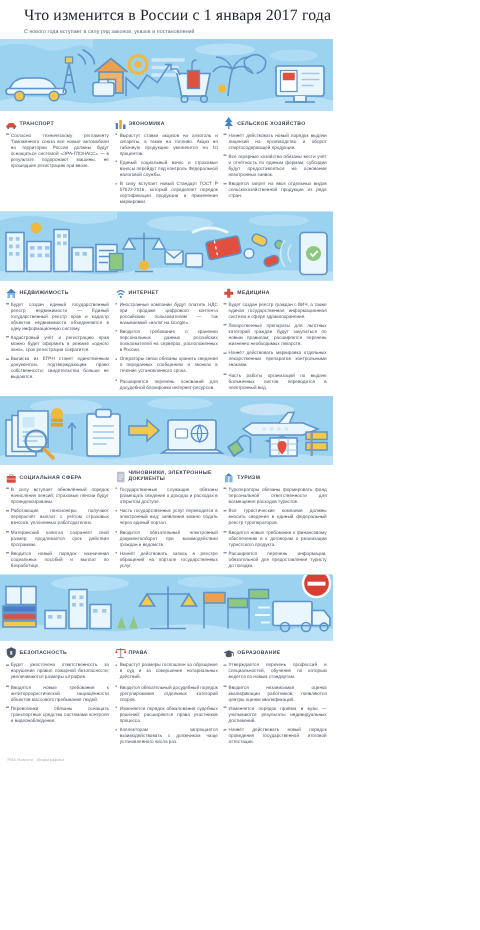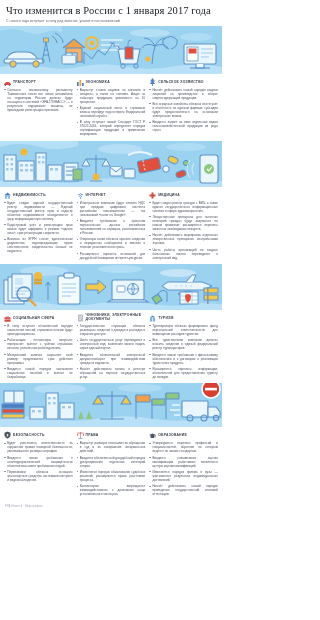--- a/index.html
+++ b/index.html
@@ -7,21 +7,21 @@
   body{
     width:222px;height:620px;overflow:hidden;
     background:#ffffff;
     font-family:"Liberation Sans","DejaVu Sans",sans-serif;
     color:#3d4450;
     -webkit-font-smoothing:antialiased;
   }
   .page{position:relative;width:222px;height:620px;overflow:hidden;}
 
   
-  .titlebar{padding:5px 6px 2px 6px;}
+  .titlebar{padding:5px 6px 2px 16px;}
   .title{
     font-family:"Liberation Serif","DejaVu Serif",serif;
     font-size:10.5px;line-height:11px;font-weight:400;color:#21262e;
     letter-spacing:.1px;white-space:nowrap;
   }
   .subtitle{
     font-size:3.5px;line-height:5px;color:#5d6472;margin-top:2.5px;
     letter-spacing:.05px;white-space:nowrap;
   }
 

